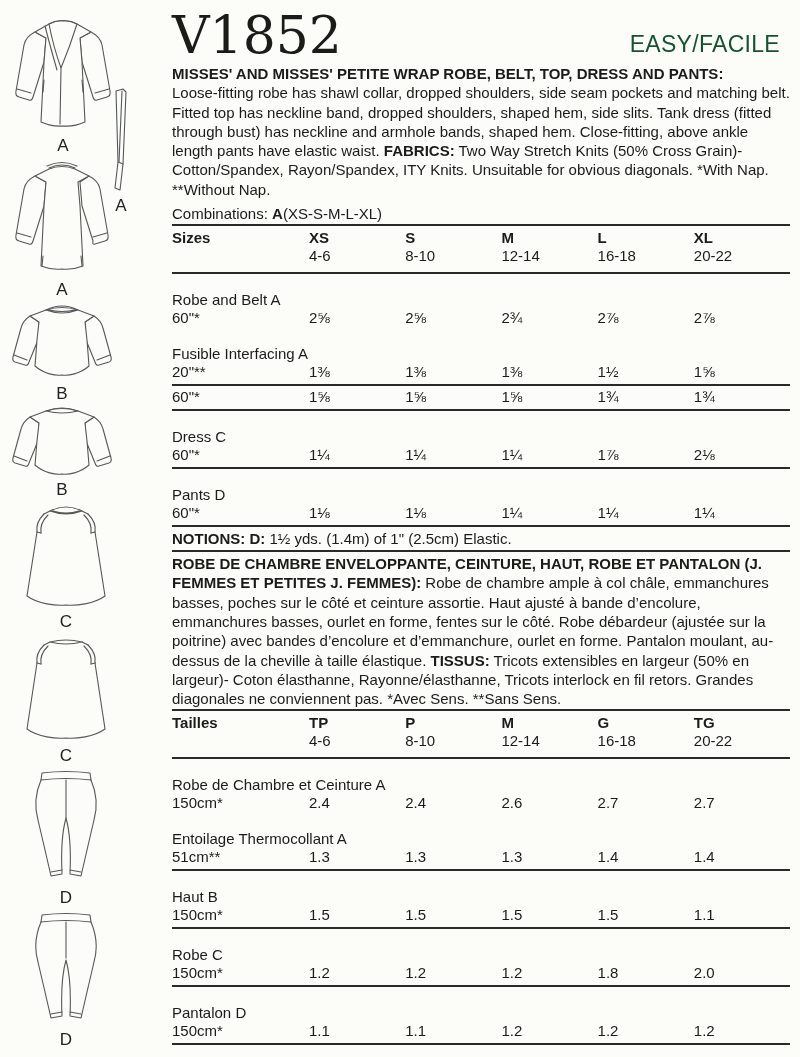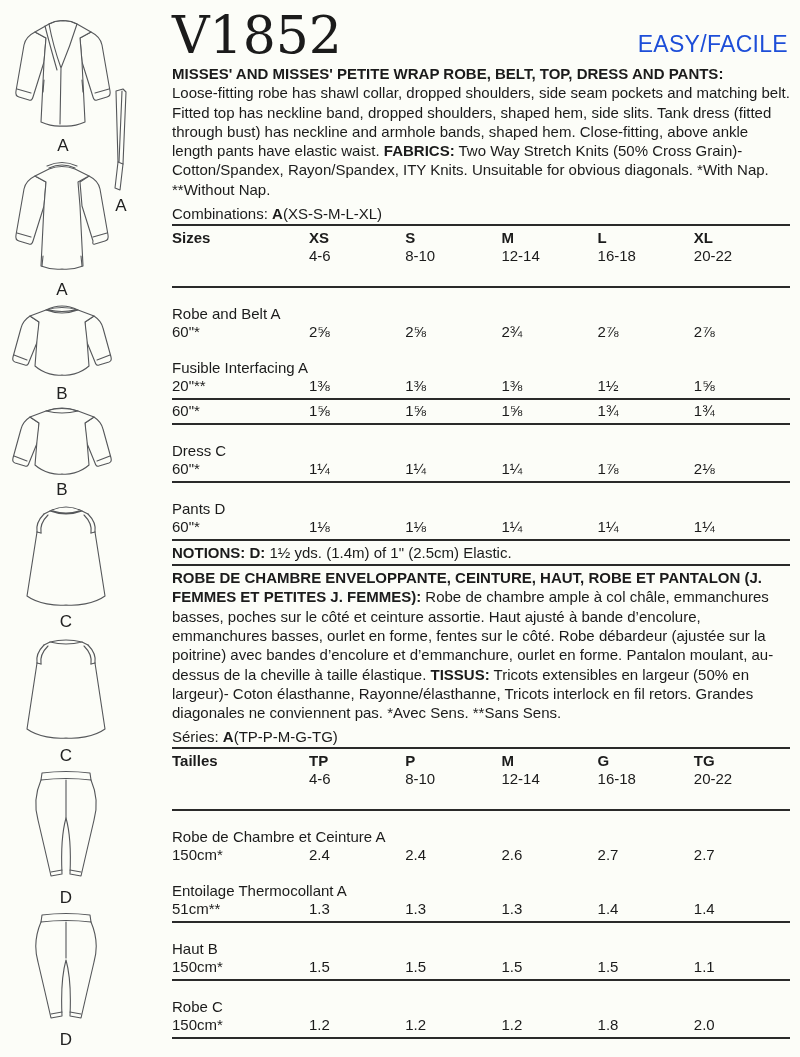--- a/index.html
+++ b/index.html
@@ -14,32 +14,32 @@
   .fig figcaption{font-size:17px;line-height:18px;margin-top:3px;color:#222;}
   .lineart{stroke:#55575a;stroke-width:1.1;fill:none;stroke-linejoin:round;stroke-linecap:round;}
   .lineart .solid{fill:#fcfdf8;}
   
   .content{position:absolute;left:172px;top:0;width:618px;}
   .pattern-title{
     font-family:"DejaVu Serif","Liberation Serif",serif;
     font-size:52px;line-height:58px;font-weight:normal;margin:6px 0 0 0;
   }
   .difficulty{
-    position:absolute;top:32px;right:12px;
-    font-size:23px;line-height:24px;color:#1d4ed8;letter-spacing:.3px;
+    position:absolute;top:32px;right:20px;
+    font-size:23px;line-height:24px;color:#14532d;letter-spacing:.3px;
   }
   p{margin:0;}
   .desc{font-size:15px;line-height:19.3px;}
   .desc .block{display:block;}
   .combo{font-size:15px;line-height:19px;margin-top:5px;}
   .hrule{height:0;border-top:2px solid #2a2a2a;margin:1px 0;}
   .trow{display:grid;grid-template-columns:137px repeat(5,1fr);}
   .trow .c{font-size:15px;}
   .thead .c{font-weight:bold;line-height:18px;padding-top:2px;}
-  .tranges .c{line-height:18px;padding-bottom:20px;}
+  .tranges .c{line-height:18px;padding-bottom:6px;}
   .gname{font-weight:normal;font-size:15px;line-height:17px;padding-top:16px;}
   .vals .c{line-height:20px;padding-bottom:1px;}
   .notions{font-size:15px;line-height:21px;margin:1px 0 1px 0;}
   b{font-weight:bold;}
 </style>
 </head>
 <body>
 
 <aside>
 
@@ -223,21 +223,20 @@
       <div class="c">1¼</div>
     </div>
     <div class="hrule"></div>
   </section>
 
   <p class="notions"><b>NOTIONS: D:</b><span> 1½ yds. (1.4m) of 1" (2.5cm) Elastic.</span></p>
   <div class="hrule"></div>
 
   <p class="desc" style="margin-top:2px;"><b>ROBE DE CHAMBRE ENVELOPPANTE, CEINTURE, HAUT, ROBE ET PANTALON (J. FEMMES ET PETITES J. FEMMES):</b><span> Robe de chambre ample à col châle, emmanchures basses, poches sur le côté et ceinture assortie. Haut ajusté à bande d’encolure, emmanchures basses, ourlet en forme, fentes sur le côté. Robe débardeur (ajustée sur la poitrine) avec bandes d’encolure et d’emmanchure, ourlet en forme. Pantalon moulant, au-dessus de la cheville à taille élastique. </span><b>TISSUS:</b><span> Tricots extensibles en largeur (50% en largeur)- Coton élasthanne, Rayonne/élasthanne, Tricots interlock en fil retors. Grandes diagonales ne conviennent pas. *Avec Sens. **Sans Sens.</span></p>
 
-  <p class="combo"><span>Séries: </span><b>A</b><span>(TP-P-M-G-TG)</span></p>
 
   <section>
     <div class="hrule"></div>
     <div class="trow thead">
       <div class="c">Tailles</div>
       <div class="c">TP</div>
       <div class="c">P</div>
       <div class="c">M</div>
       <div class="c">G</div>
       <div class="c">TG</div>

